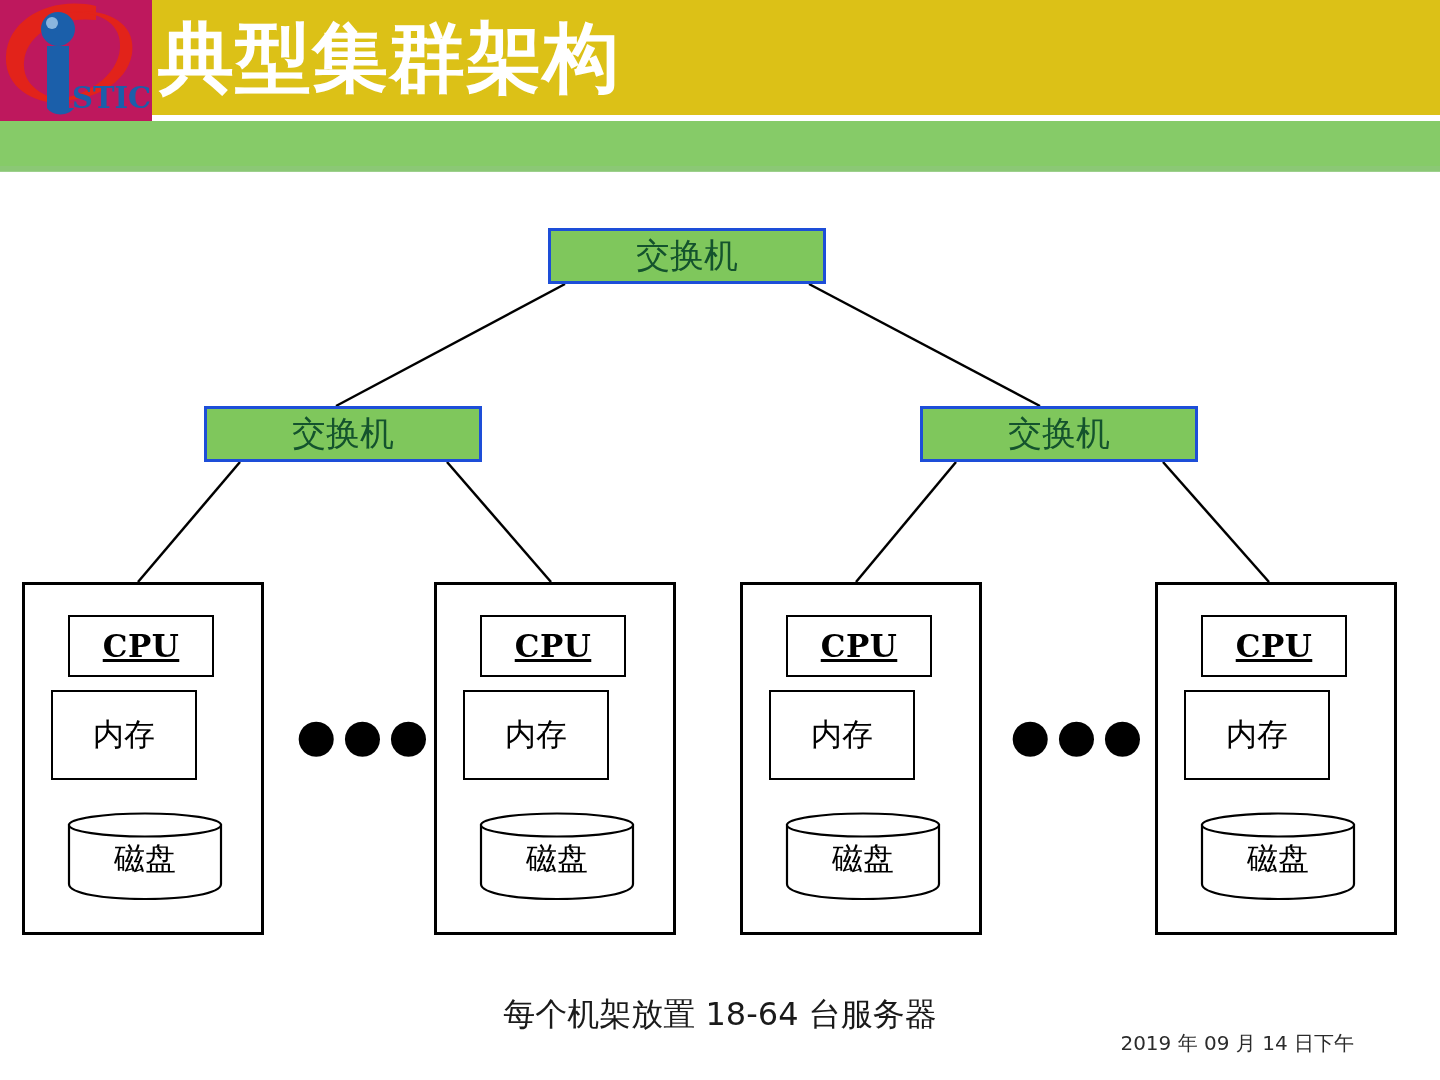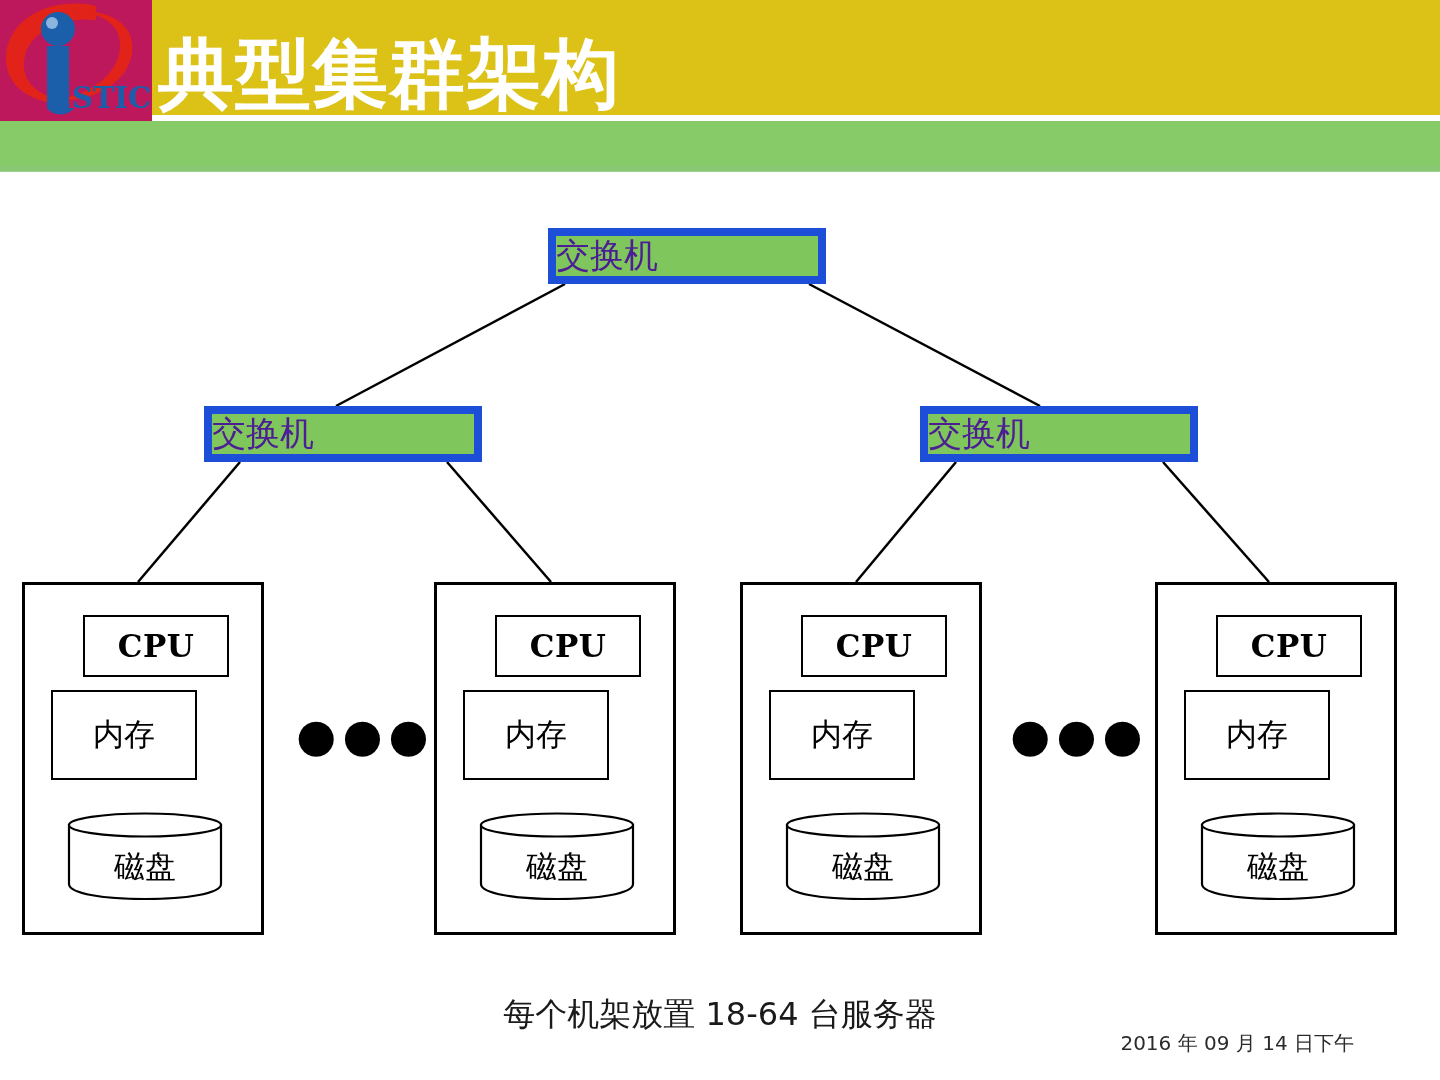--- a/index.html
+++ b/index.html
@@ -57,45 +57,45 @@
     top: 6px;
     width: 700px;
     height: 108px;
     line-height: 104px;
     color: #ffffff;
     font-size: 76px;
     font-weight: bold;
     font-family: "DejaVu Sans", "Liberation Sans", sans-serif;
     letter-spacing: 1px;
     white-space: nowrap;
-    margin-top: 16px;
   }
 
   
   #diagram-canvas {
     position: absolute;
     left: 0; top: 0;
     width: 1440px;
     height: 1080px;
     pointer-events: none;
   }
   #connector-lines {
     position: absolute;
     left: 0; top: 0;
   }
 
   
   .switch-box {
     position: absolute;
     background: #7FC75C;
-    border: 8px solid #1d4ed8;
+    border: 3px solid #1d4ed8;
     box-sizing: border-box;
     display: flex;
     align-items: center;
-    color: #4c1d95;
+    justify-content: center;
+    color: #14532d;
     font-size: 34px;
     font-family: "DejaVu Serif", "Liberation Serif", serif;
     white-space: nowrap;
   }
   #switch-core   { left: 548px;  top: 228px; width: 278px; height: 56px; }
   #switch-left   { left: 204px;  top: 406px; width: 278px; height: 56px; }
   #switch-right  { left: 920px;  top: 406px; width: 278px; height: 56px; }
 
   
   .rack-box {
@@ -116,47 +116,48 @@
     position: absolute;
     border: 2px solid #000000;
     box-sizing: border-box;
     background: #ffffff;
     display: flex;
     align-items: center;
     justify-content: center;
     color: #000000;
   }
   .cpu-box {
-    left: 58px; top: 30px;
+    left: 43px; top: 30px;
     width: 146px; height: 62px;
     font-size: 31px;
     font-weight: bold;
     font-family: "DejaVu Serif", "Liberation Serif", serif;
     letter-spacing: 0.5px;
+    text-decoration: underline;
   }
   .memory-box {
     left: 26px; top: 105px;
     width: 146px; height: 90px;
     font-size: 31px;
     font-family: "DejaVu Serif", "Liberation Serif", serif;
   }
 
   
   .disk-cylinder {
     position: absolute;
     left: 41px; top: 227px;
     width: 158px; height: 88px;
   }
   .disk-cylinder svg {
     position: absolute;
     left: 0; top: 0;
   }
   .disk-label {
     position: absolute;
-    left: 0; top: 24px;
+    left: 0; top: 16px;
     width: 158px;
     height: 60px;
     line-height: 60px;
     text-align: center;
     color: #000000;
     font-size: 31px;
     font-family: "DejaVu Serif", "Liberation Serif", serif;
   }
 
   
@@ -312,13 +313,13 @@
       <ellipse cx="79" cy="13" rx="76" ry="11.5" fill="#ffffff" stroke="#000000" stroke-width="2.2"></ellipse>
     </svg>
     <div class="disk-label">磁盘</div>
   </div>
 </div>
 
 <div id="ellipsis-left" class="ellipsis-dots">●●●</div>
 <div id="ellipsis-right" class="ellipsis-dots">●●●</div>
 
 <div id="footer-caption">每个机架放置 18-64 台服务器</div>
-<div id="date-stamp">2016 年 09 月 14 日下午</div>
+<div id="date-stamp">2019 年 09 月 14 日下午</div>
 
 </body></html>

